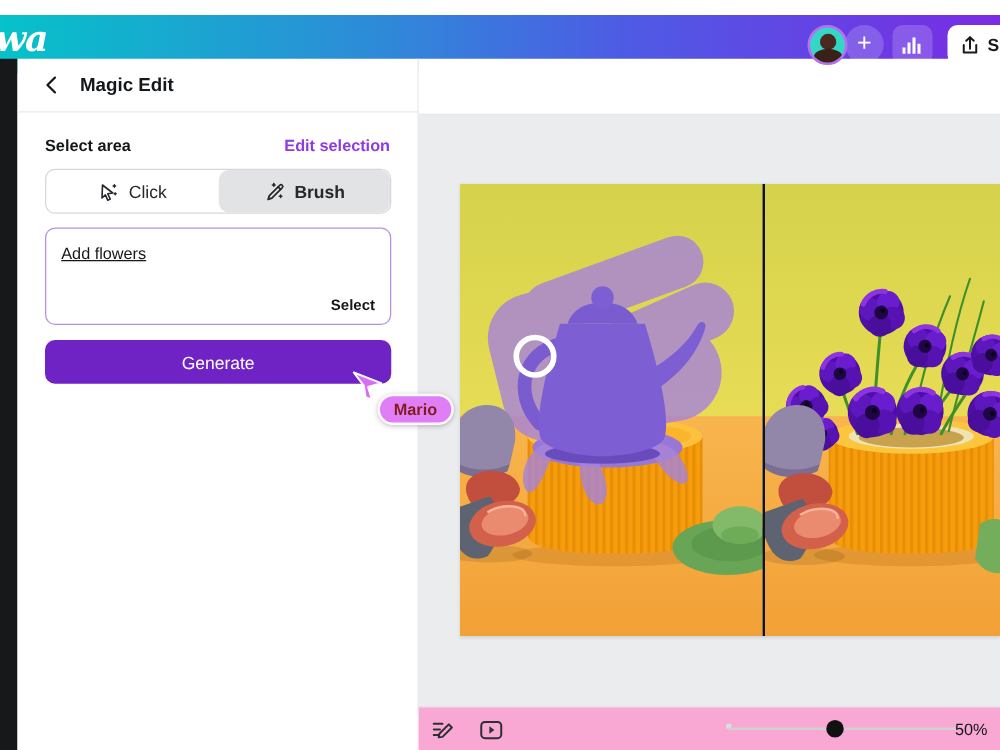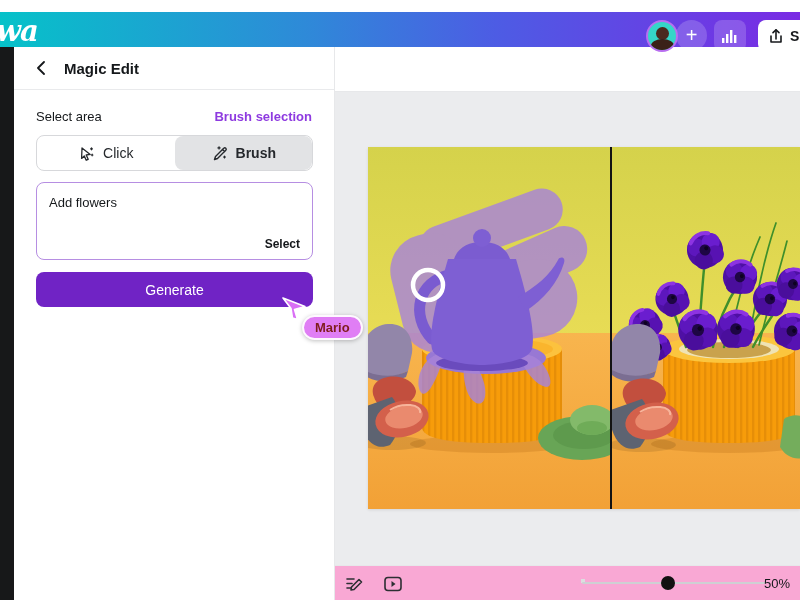--- a/index.html
+++ b/index.html
@@ -29,32 +29,32 @@
   .leftrail { position:absolute; left:0; top:47px; width:14px; height:553px; background:#171819; }
 
   
   .panel { position:absolute; left:14px; top:47px; width:321px; height:553px; background:#fff;
     border-right:1px solid #e7e8ea; }
   .panel-header { position:absolute; left:0; top:0; width:100%; height:43px;
     border-bottom:1px solid #e9eaec; display:flex; align-items:center; padding-left:16px; gap:14px; }
   .back-btn { width:20px; height:20px; display:flex; align-items:center; justify-content:center; cursor:pointer; }
   .panel-title { font-size:15px; font-weight:bold; color:#15181b; }
   .select-row { position:absolute; left:22px; right:22px; top:62px; display:flex; justify-content:space-between; align-items:center; }
-  .select-label { font-size:13px; font-weight:normal; color:#15181b; }
+  .select-label { font-size:13px; font-weight:bold; color:#15181b; }
   .clear-selection { font-size:13px; font-weight:bold; color:#8e3ae0; cursor:pointer; }
   .segmented { position:absolute; left:22px; top:88px; width:277px; height:36px;
     border:1px solid #d7d8db; border-radius:8px; display:flex; overflow:hidden; }
   .segment { flex:1; display:flex; align-items:center; justify-content:center; gap:8px;
     font-size:14px; color:#25282c; cursor:pointer; border-radius:8px; }
   .segment.selected { background:#e2e3e5; font-weight:bold; }
   .prompt-box { position:absolute; left:22px; top:135px; width:277px; height:78px;
     border:1px solid #b68ee2; border-radius:8px; background:#fff; }
   .prompt-box textarea { position:absolute; left:0; top:0; width:100%; height:52px; border:none; outline:none;
     resize:none; font-family:"Liberation Sans", sans-serif; font-size:13px; color:#15181b;
-    padding:12px 12px 0 12px; background:transparent; }
+    padding:12px 12px 0 12px; background:transparent;text-decoration:underline; }
   .prompt-clear { position:absolute; right:12px; bottom:8px; font-size:12px; font-weight:bold; color:#15181b; cursor:pointer; }
   .generate-btn { position:absolute; left:22px; top:225px; width:277px; height:35px; border:none;
     border-radius:8px; background:#7023c5; color:#fff; font-size:14px; font-weight:normal;
     font-family:"Liberation Sans", sans-serif; cursor:pointer; }
 
   
   .collab-cursor { position:absolute; left:280px; top:296px; z-index:30; }
   .collab-badge { position:absolute; left:302px; top:315px; z-index:30; background:#e07ef5;
     border:2px solid rgba(255,255,255,0.95); border-radius:14px; padding:3px 11px;
     font-size:13px; font-weight:bold; color:#7f1d1d; box-shadow:0 1px 4px rgba(0,0,0,0.25); }
@@ -117,21 +117,21 @@
       <div class="back-btn">
         <svg width="9" height="14" viewBox="0 0 9 14">
           <path d="M8,1 L2,7 L8,13" stroke="#15181b" stroke-width="1.8" fill="none" stroke-linecap="round" stroke-linejoin="round"></path>
         </svg>
       </div>
       <div class="panel-title">Magic Edit</div>
     </div>
 
     <div class="select-row">
       <span class="select-label">Select area</span>
-      <span class="clear-selection">Brush selection</span>
+      <span class="clear-selection">Edit selection</span>
     </div>
 
     <div class="segmented">
       <div class="segment">
         <svg width="17" height="17" viewBox="0 0 17 17">
           <path d="M4,3 L12.2,9.4 L8.2,10 L10.2,14.3 L8.2,15.2 L6.3,10.9 L3.6,13.4 Z" stroke="#25282c" stroke-width="1.3" fill="none" stroke-linejoin="round"></path>
           <g fill="#25282c">
             <rect x="12.9" y="2.2" width="1.2" height="3.2" rx="0.6"></rect>
             <rect x="11.9" y="3.2" width="3.2" height="1.2" rx="0.6"></rect>
             <rect x="13.6" y="8.6" width="1.1" height="2.8" rx="0.55"></rect>

